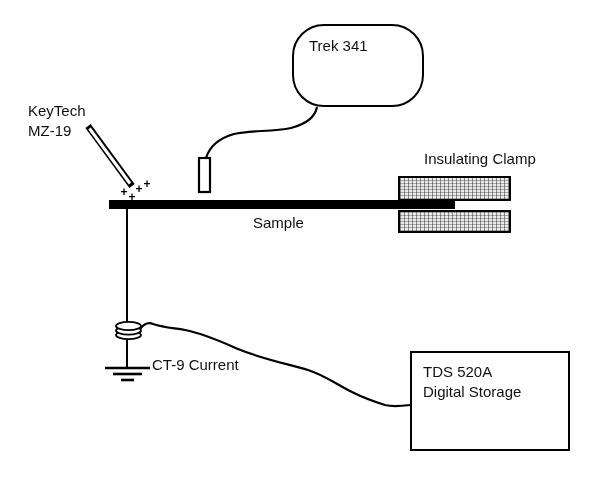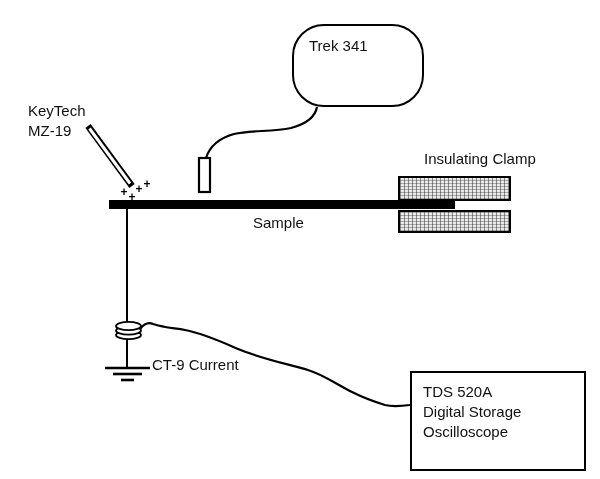--- a/index.html
+++ b/index.html
@@ -24,21 +24,21 @@
   .clamp-top{left:398px;top:176px;width:113px;height:25px;}
   .clamp-bottom{left:398px;top:210px;width:113px;height:23px;}
   .equip-box{
     position:absolute;z-index:3;
     border:2.5px solid #000;
     box-sizing:border-box;
     background:#fff;
     font-size:15px;line-height:20px;
   }
   .box-voltmeter{left:292px;top:24px;width:132px;height:83px;padding:10px 0 0 15px;border-radius:32px;}
-  .box-scope{left:410px;top:351px;width:176px;height:100px;padding:9px 16px 0 11px;margin-top:20px;}
+  .box-scope{left:410px;top:351px;width:160px;height:100px;padding:9px 16px 0 11px;}
   .label{
     position:absolute;z-index:3;
     font-size:15px;line-height:20px;white-space:nowrap;
   }
   .label-keytech{left:28px;top:101px;}
   .label-clamp{left:424px;top:149px;}
   .label-sample{left:229px;top:213px;margin-left:24px;}
   .label-ctprobe{left:152px;top:355px;}
   .plus-mark{
     font-family:"Liberation Sans", sans-serif;
@@ -90,21 +90,20 @@
     </g>
   </svg>
 
   <div class="equip-box box-voltmeter">
     <div>Trek 341</div>
   </div>
 
   <div class="equip-box box-scope">
     <div>TDS 520A</div>
     <div>Digital Storage</div>
-    <div>Oscilloscope</div>
   </div>
 
   <div class="label label-keytech">
     <div>KeyTech</div>
     <div>MZ-19</div>
   </div>
 
   <div class="label label-clamp">Insulating Clamp</div>
 
   <div class="label label-sample">Sample</div>

